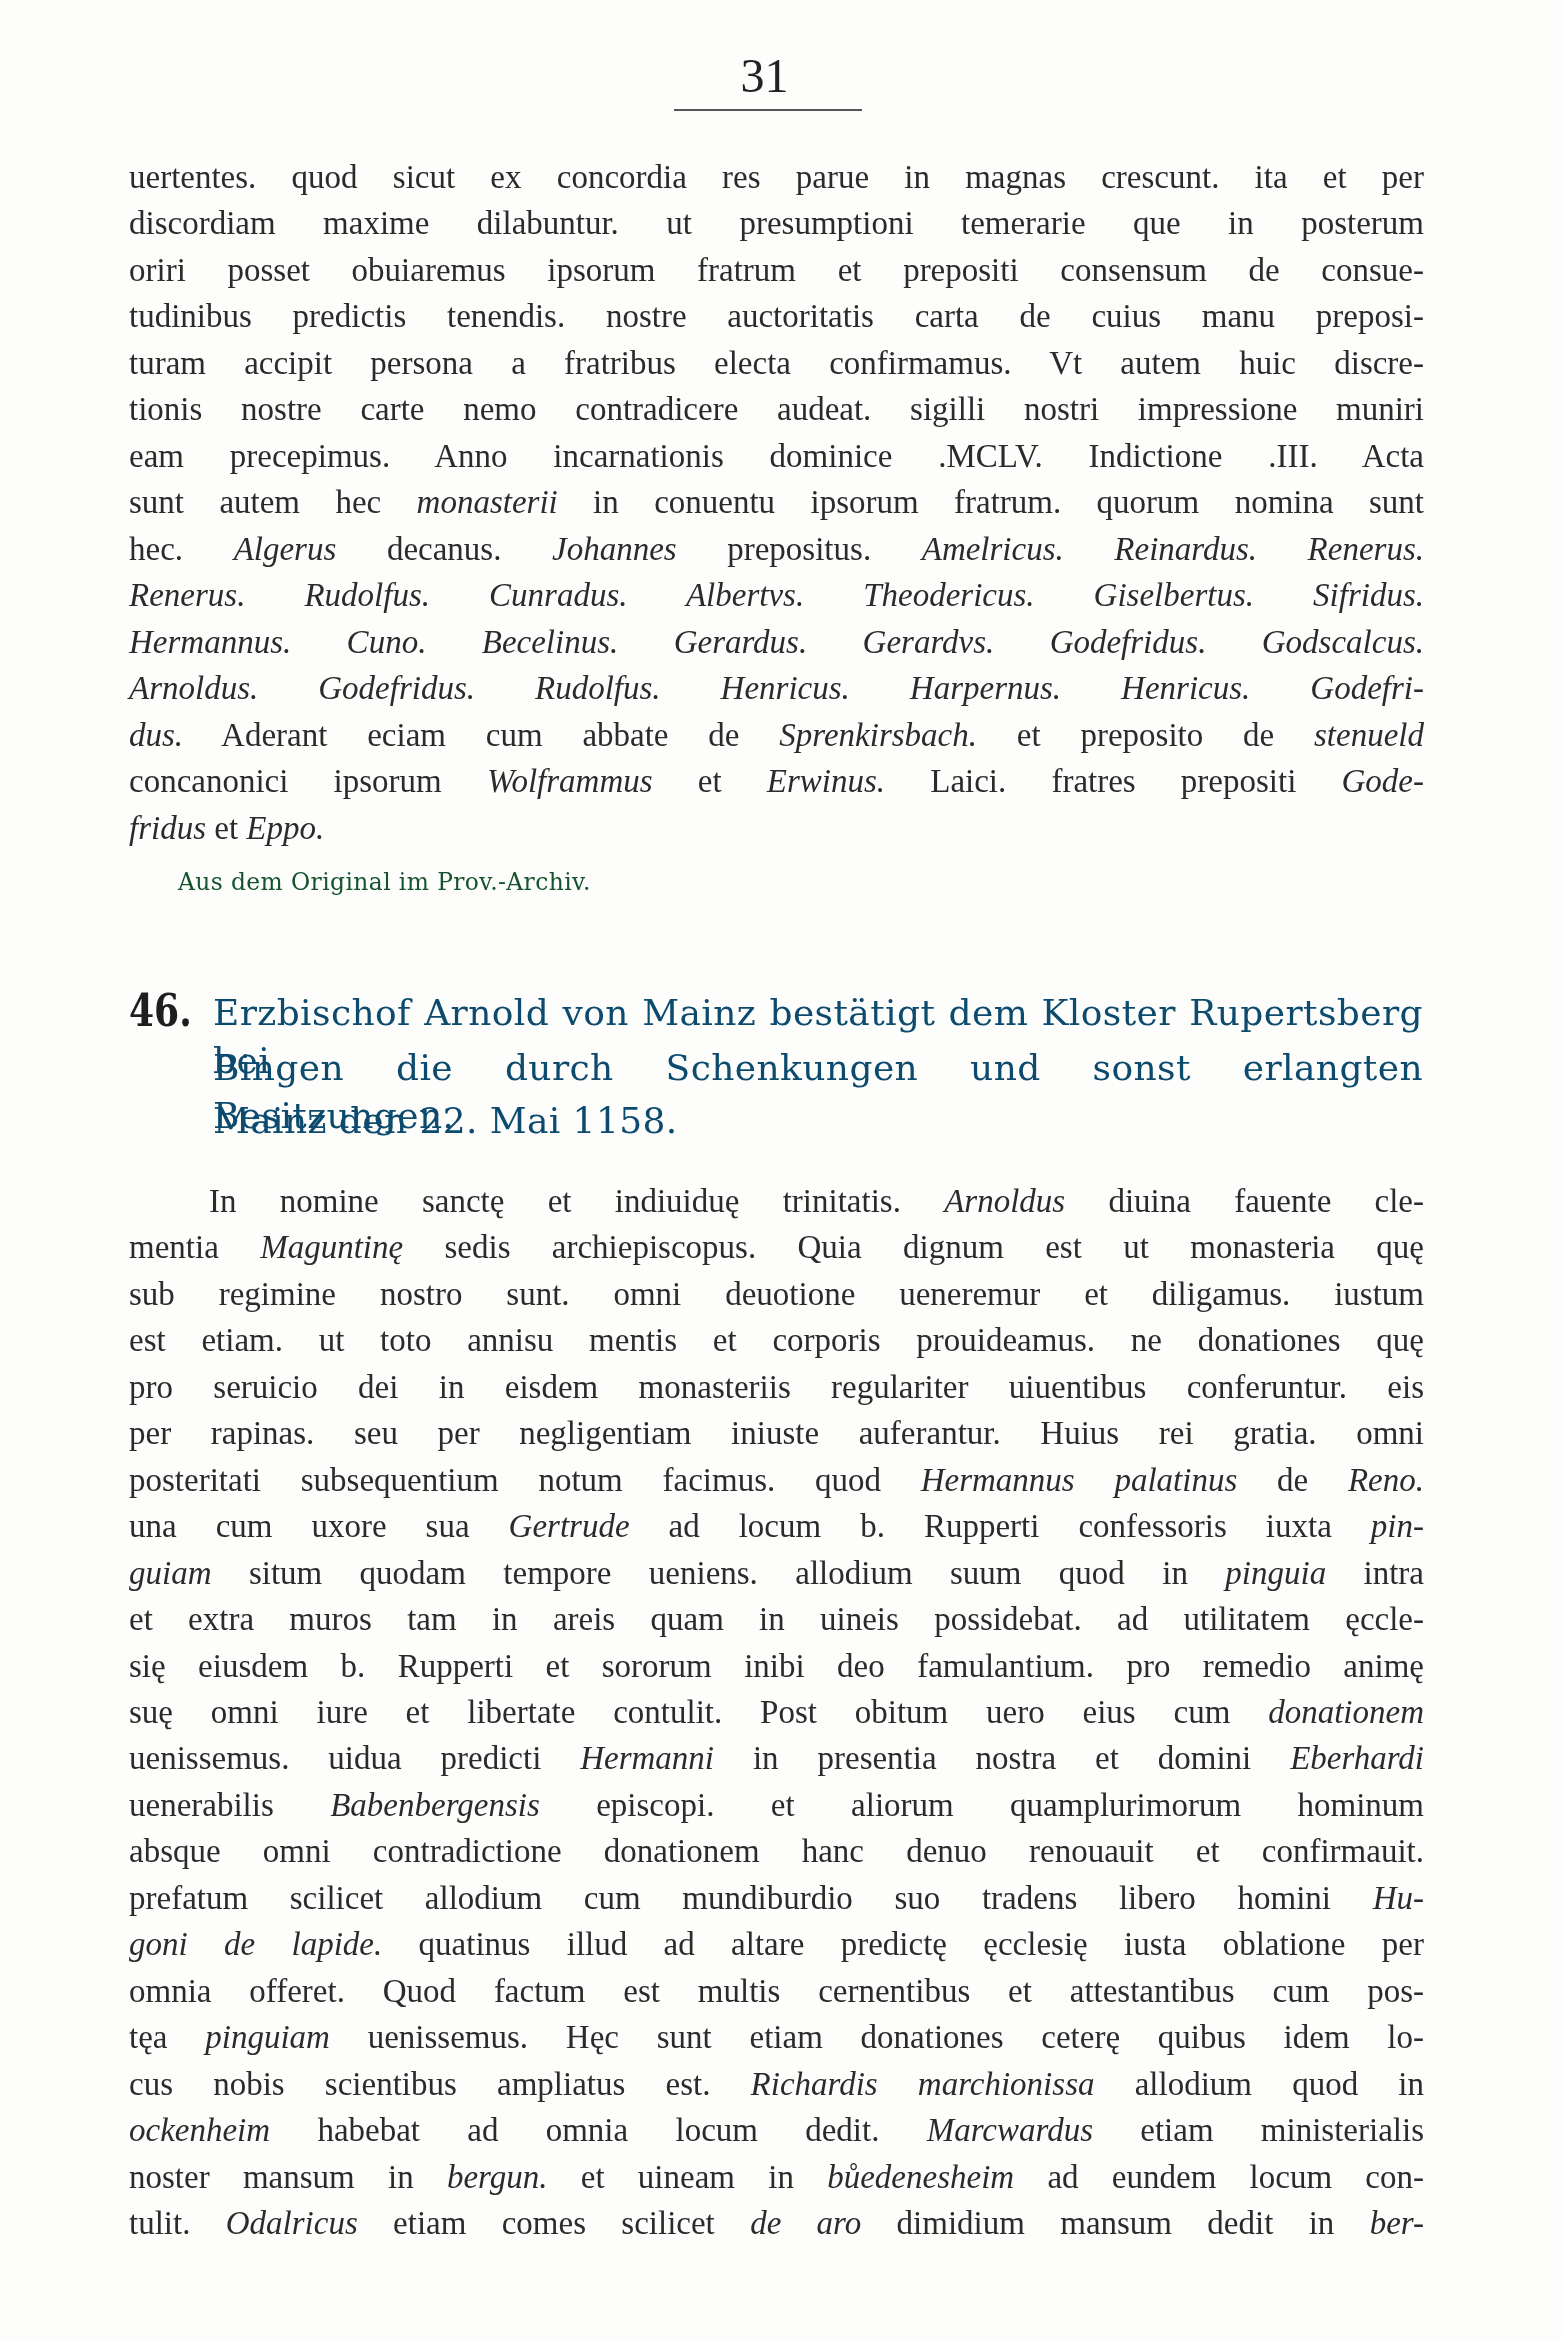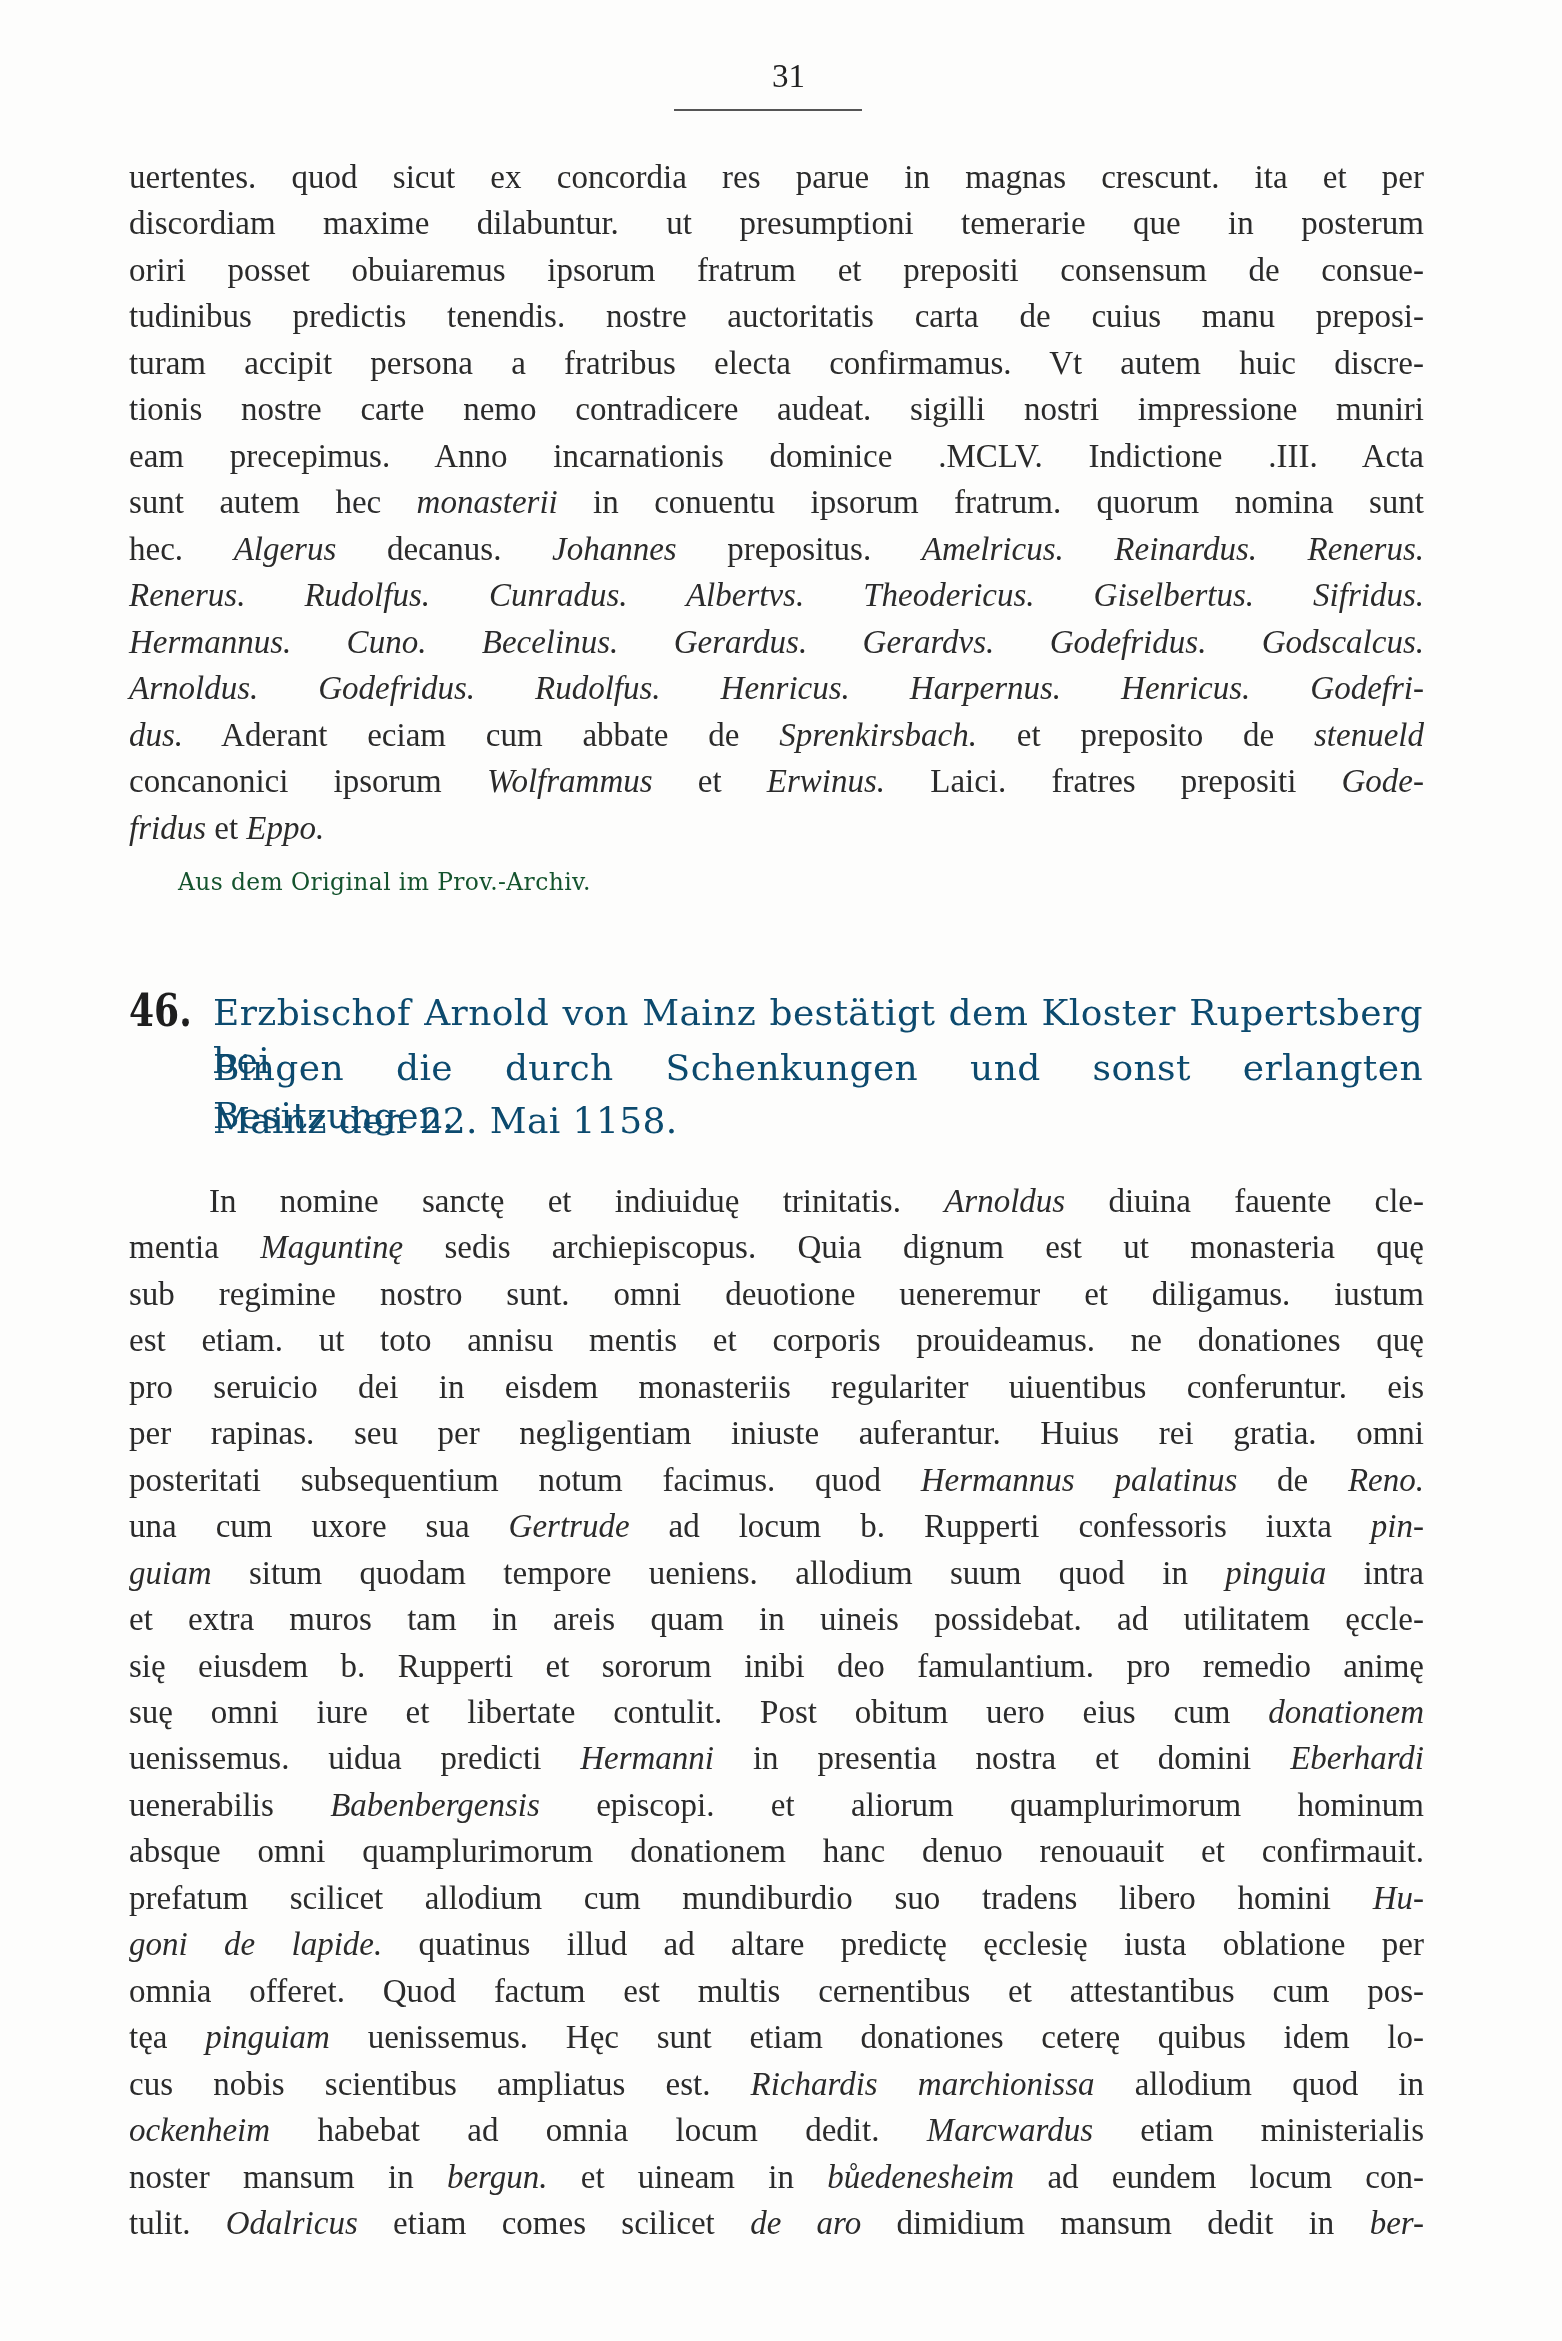--- a/index.html
+++ b/index.html
@@ -3,23 +3,22 @@
 <meta charset="utf-8">
 <style>
   html, body { margin: 0; padding: 0; }
   body {
     width: 1563px; height: 2342px; position: relative; overflow: hidden;
     background: #fdfdfc; color: #2a2a2a;
     font-family: "Liberation Serif", serif;
   }
   .page-number {
     position: absolute; left: 0; width: 1529px; top: 55px;
-    text-align: center; font-size: 33px; line-height: 42px; color: #222;
+    text-align: center; font-size: 48px; line-height: 42px; color: #222;
     font-family: "Liberation Serif", serif;
-    padding-left: 24px;
   }
   .header-rule {
     position: absolute; left: 674px; top: 109px; width: 188px; height: 0;
     border-top: 2.3px solid #555;
   }
   .line {
     position: absolute; left: 129px; width: 1295px;
     font-size: 33px; line-height: 39px; height: 39px;
     text-align: justify; text-align-last: justify;
     white-space: normal; overflow: visible; color: #2b2b2b;
@@ -88,21 +87,21 @@
       <div class="line" style="top: 1368px;"><span>pro seruicio dei in eisdem monasteriis regulariter uiuentibus conferuntur. eis</span></div>
       <div class="line" style="top: 1414px;"><span>per rapinas. seu per negligentiam iniuste auferantur. Huius rei gratia. omni</span></div>
       <div class="line" style="top: 1461px;"><span>posteritati subsequentium notum facimus. quod </span><i>Hermannus palatinus</i><span> de </span><i>Reno.</i></div>
       <div class="line" style="top: 1507px;"><span>una cum uxore sua </span><i>Gertrude</i><span> ad locum b. Rupperti confessoris iuxta </span><i>pin-</i></div>
       <div class="line" style="top: 1554px;"><i>guiam</i><span> situm quodam tempore ueniens. allodium suum quod in </span><i>pinguia</i><span> intra</span></div>
       <div class="line" style="top: 1600px;"><span>et extra muros tam in areis quam in uineis possidebat. ad utilitatem ęccle-</span></div>
       <div class="line" style="top: 1647px;"><span>się eiusdem b. Rupperti et sororum inibi deo famulantium. pro remedio animę</span></div>
       <div class="line" style="top: 1693px;"><span>suę omni iure et libertate contulit. Post obitum uero eius cum </span><i>donationem</i></div>
       <div class="line" style="top: 1739px;"><span>uenissemus. uidua predicti </span><i>Hermanni</i><span> in presentia nostra et domini </span><i>Eberhardi</i></div>
       <div class="line" style="top: 1786px;"><span>uenerabilis </span><i>Babenbergensis</i><span> episcopi. et aliorum quamplurimorum hominum</span></div>
-      <div class="line" style="top: 1832px;"><span>absque omni quamplurimorum donationem hanc denuo renouauit et confirmauit.</span></div>
+      <div class="line" style="top: 1832px;"><span>absque omni contradictione donationem hanc denuo renouauit et confirmauit.</span></div>
       <div class="line" style="top: 1879px;"><span>prefatum scilicet allodium cum mundiburdio suo tradens libero homini </span><i>Hu-</i></div>
       <div class="line" style="top: 1925px;"><i>goni de lapide.</i><span> quatinus illud ad altare predictę ęcclesię iusta oblatione per</span></div>
       <div class="line" style="top: 1972px;"><span>omnia offeret. Quod factum est multis cernentibus et attestantibus cum pos-</span></div>
       <div class="line" style="top: 2018px;"><span>tęa </span><i>pinguiam</i><span> uenissemus. Hęc sunt etiam donationes ceterę quibus idem lo-</span></div>
       <div class="line" style="top: 2065px;"><span>cus nobis scientibus ampliatus est. </span><i>Richardis marchionissa</i><span> allodium quod in</span></div>
       <div class="line" style="top: 2111px;"><i>ockenheim</i><span> habebat ad omnia locum dedit. </span><i>Marcwardus</i><span> etiam ministerialis</span></div>
       <div class="line" style="top: 2158px;"><span>noster mansum in </span><i>bergun.</i><span> et uineam in </span><i>bůedenesheim</i><span> ad eundem locum con-</span></div>
       <div class="line" style="top: 2204px;"><span>tulit. </span><i>Odalricus</i><span> etiam comes scilicet </span><i>de aro</i><span> dimidium mansum dedit in </span><i>ber-</i></div>
     </div>
 </div>

